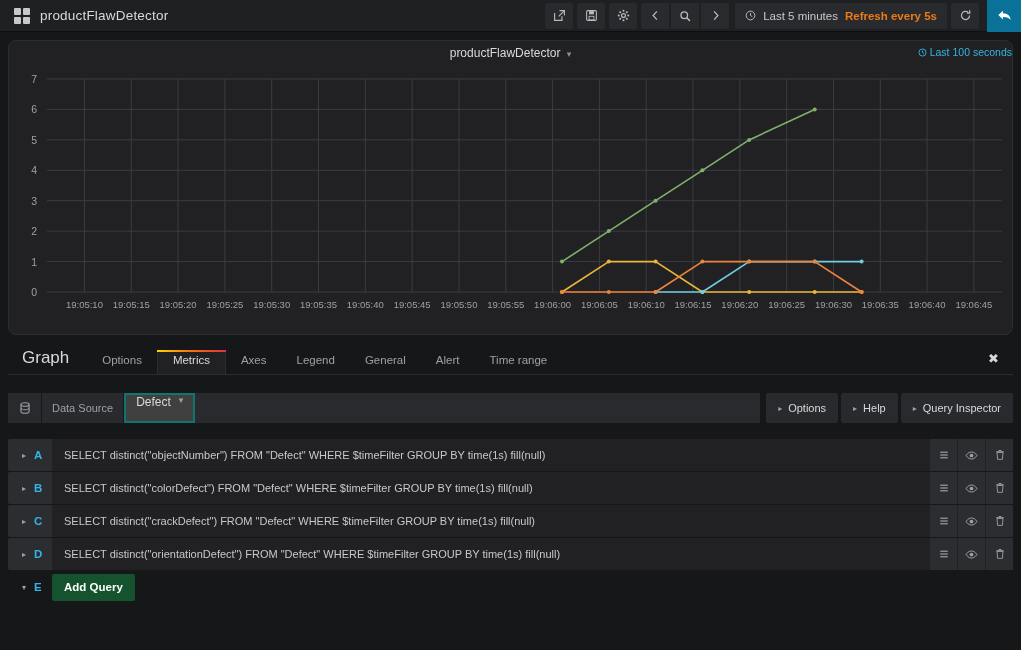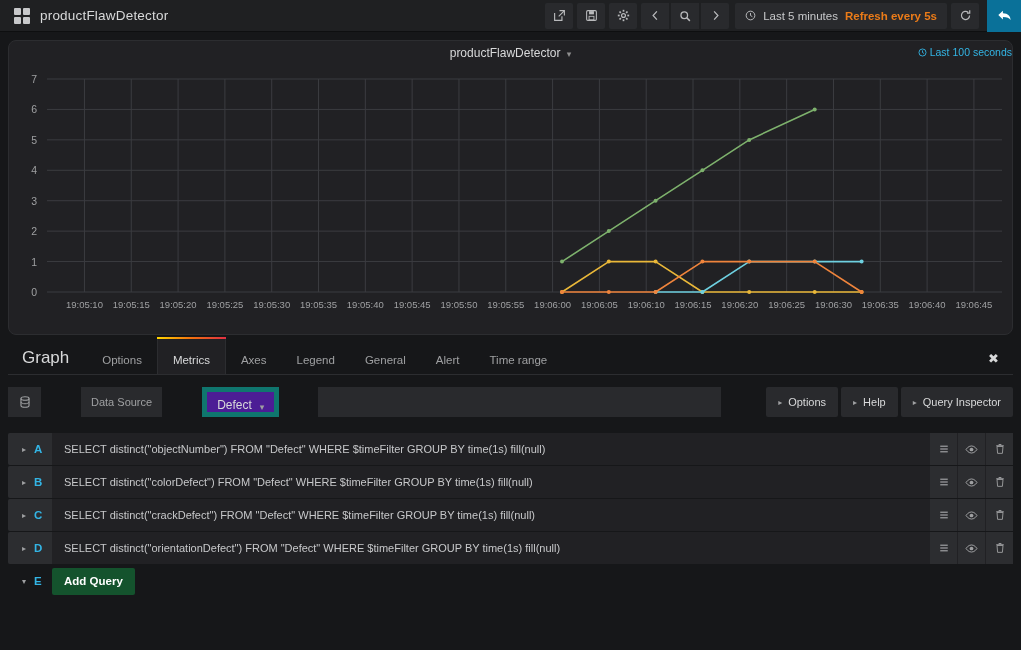--- a/index.html
+++ b/index.html
@@ -84,45 +84,44 @@
     border-bottom: 1px solid #2c2d30; position: relative;
   }
   .editor-name { font-size: 17px; color: #d8d9da; padding: 0 18px 6px 14px; }
   .tab {
     font-size: 11.5px; color: #9fa0a2; padding: 0 15px 8px 15px;
     cursor: pointer; position: relative;
   }
   .tab.active {
     color: #d8d9da; background: #212124;
     border: 1px solid #2c2d30; border-bottom: none;
-    padding-top: 16px; border-radius: 3px 3px 0 0;
+    padding-top: 3px; border-radius: 3px 3px 0 0;
   }
   .tab.active::before {
     content: ""; position: absolute; left: -1px; right: -1px; top: -1px;
     height: 2px; background: linear-gradient(90deg, #ffd500, #f2700f, #e02f44);
   }
   .tab-close {
     margin-left: auto; color: #d8d9da; font-size: 13px;
     padding: 0 14px 8px 14px; cursor: pointer;
   }
 
   .ds-row {
-    margin-top: 16px; display: flex; align-items: center;
+    margin-top: 22px; display: flex; align-items: center;
     height: 22px;
-    gap: 39px;
   }
   .ds-seg {
     height: 30px; background: #292a2d; border-right: 1px solid #161719;
     display: flex; align-items: center; justify-content: center;
     font-size: 11px; color: #9fa0a2; padding: 0 10px;
   }
   .ds-seg.icon { width: 34px; padding: 0; }
   .ds-select {
-    height: 30px; background: #4c1d95; border: 5px solid #0f766e;
-    display: flex; align-items: flex-end; gap: 8px; padding: 0 10px;
+    height: 30px; background: #404040; border: 2px solid #0f766e;
+    display: flex; align-items: flex-start; gap: 8px; padding: 0 10px;
     font-size: 12px; color: #d8d9da; cursor: pointer;
   }
   .ds-select .caret { font-size: 9px; color: #9fa0a2; }
   .ds-filler { flex: 1; height: 30px; background: #292a2d; margin-left: 0; }
   .ds-right { display: flex; gap: 3px; margin-left: 6px; }
   .ds-btn {
     height: 30px; background: #292a2d; border-radius: 2px;
     display: flex; align-items: center; gap: 6px; padding: 0 12px;
     font-size: 11px; color: #d8d9da; cursor: pointer; white-space: nowrap;
   }

